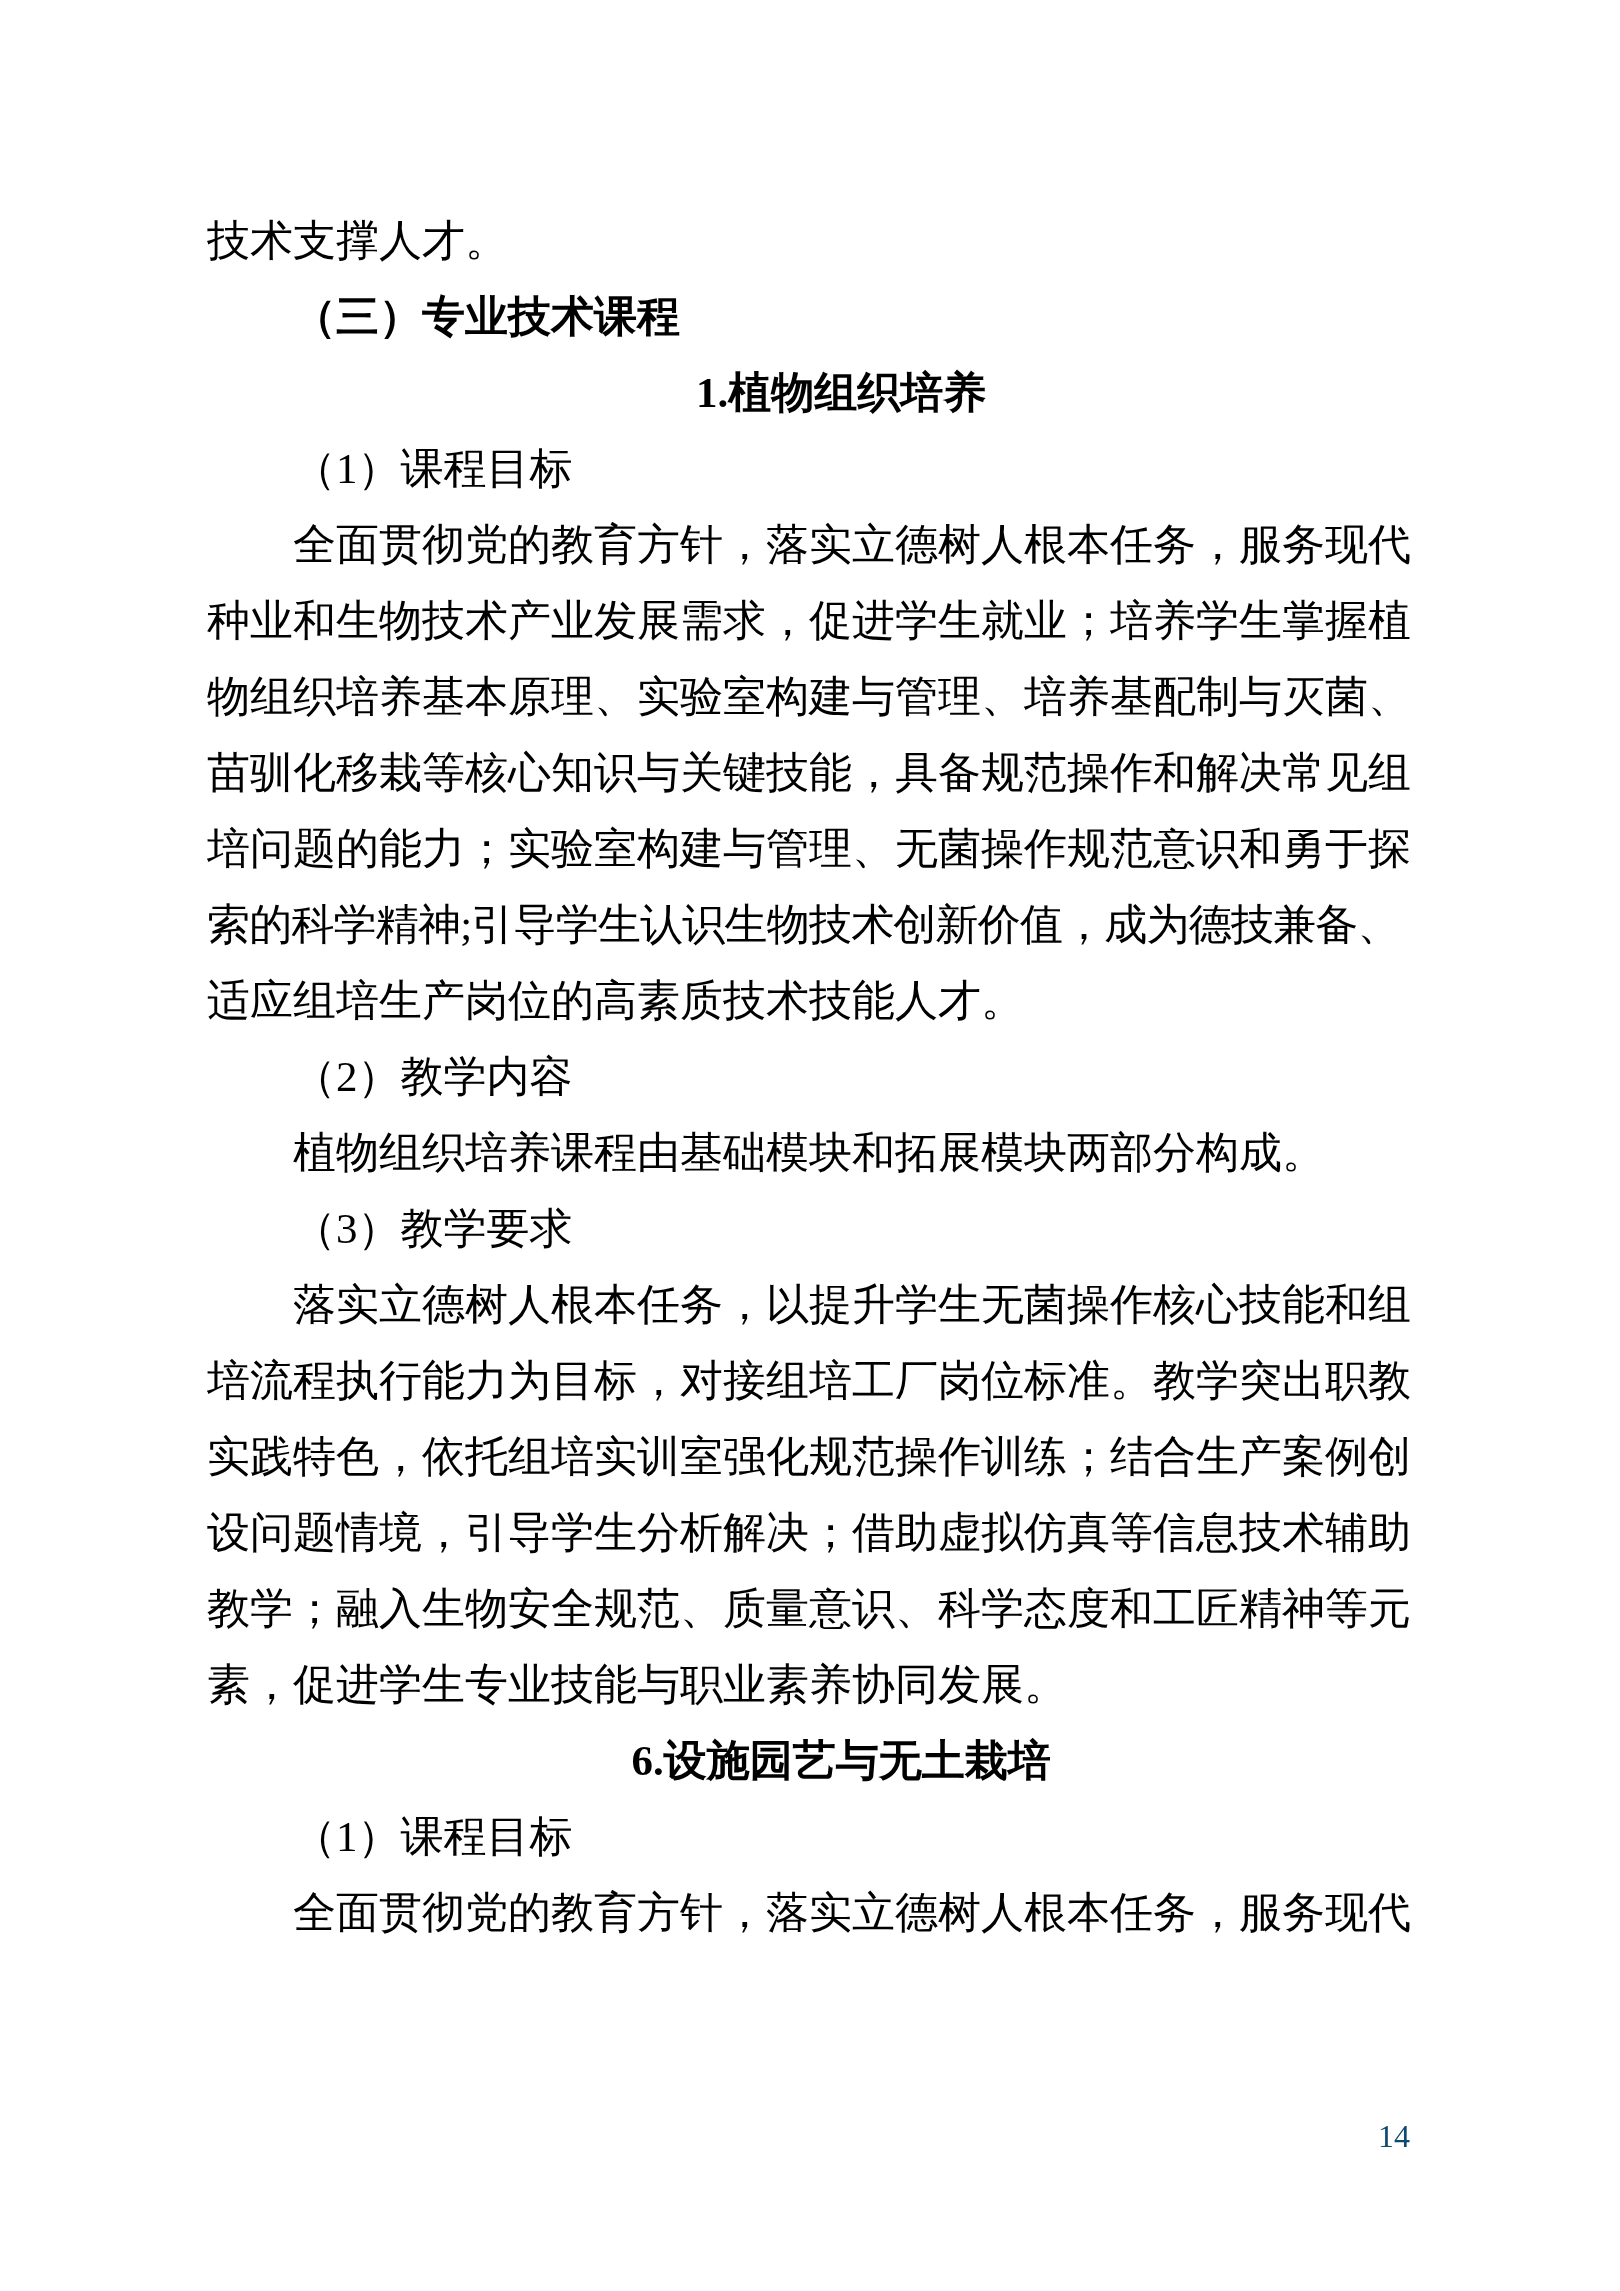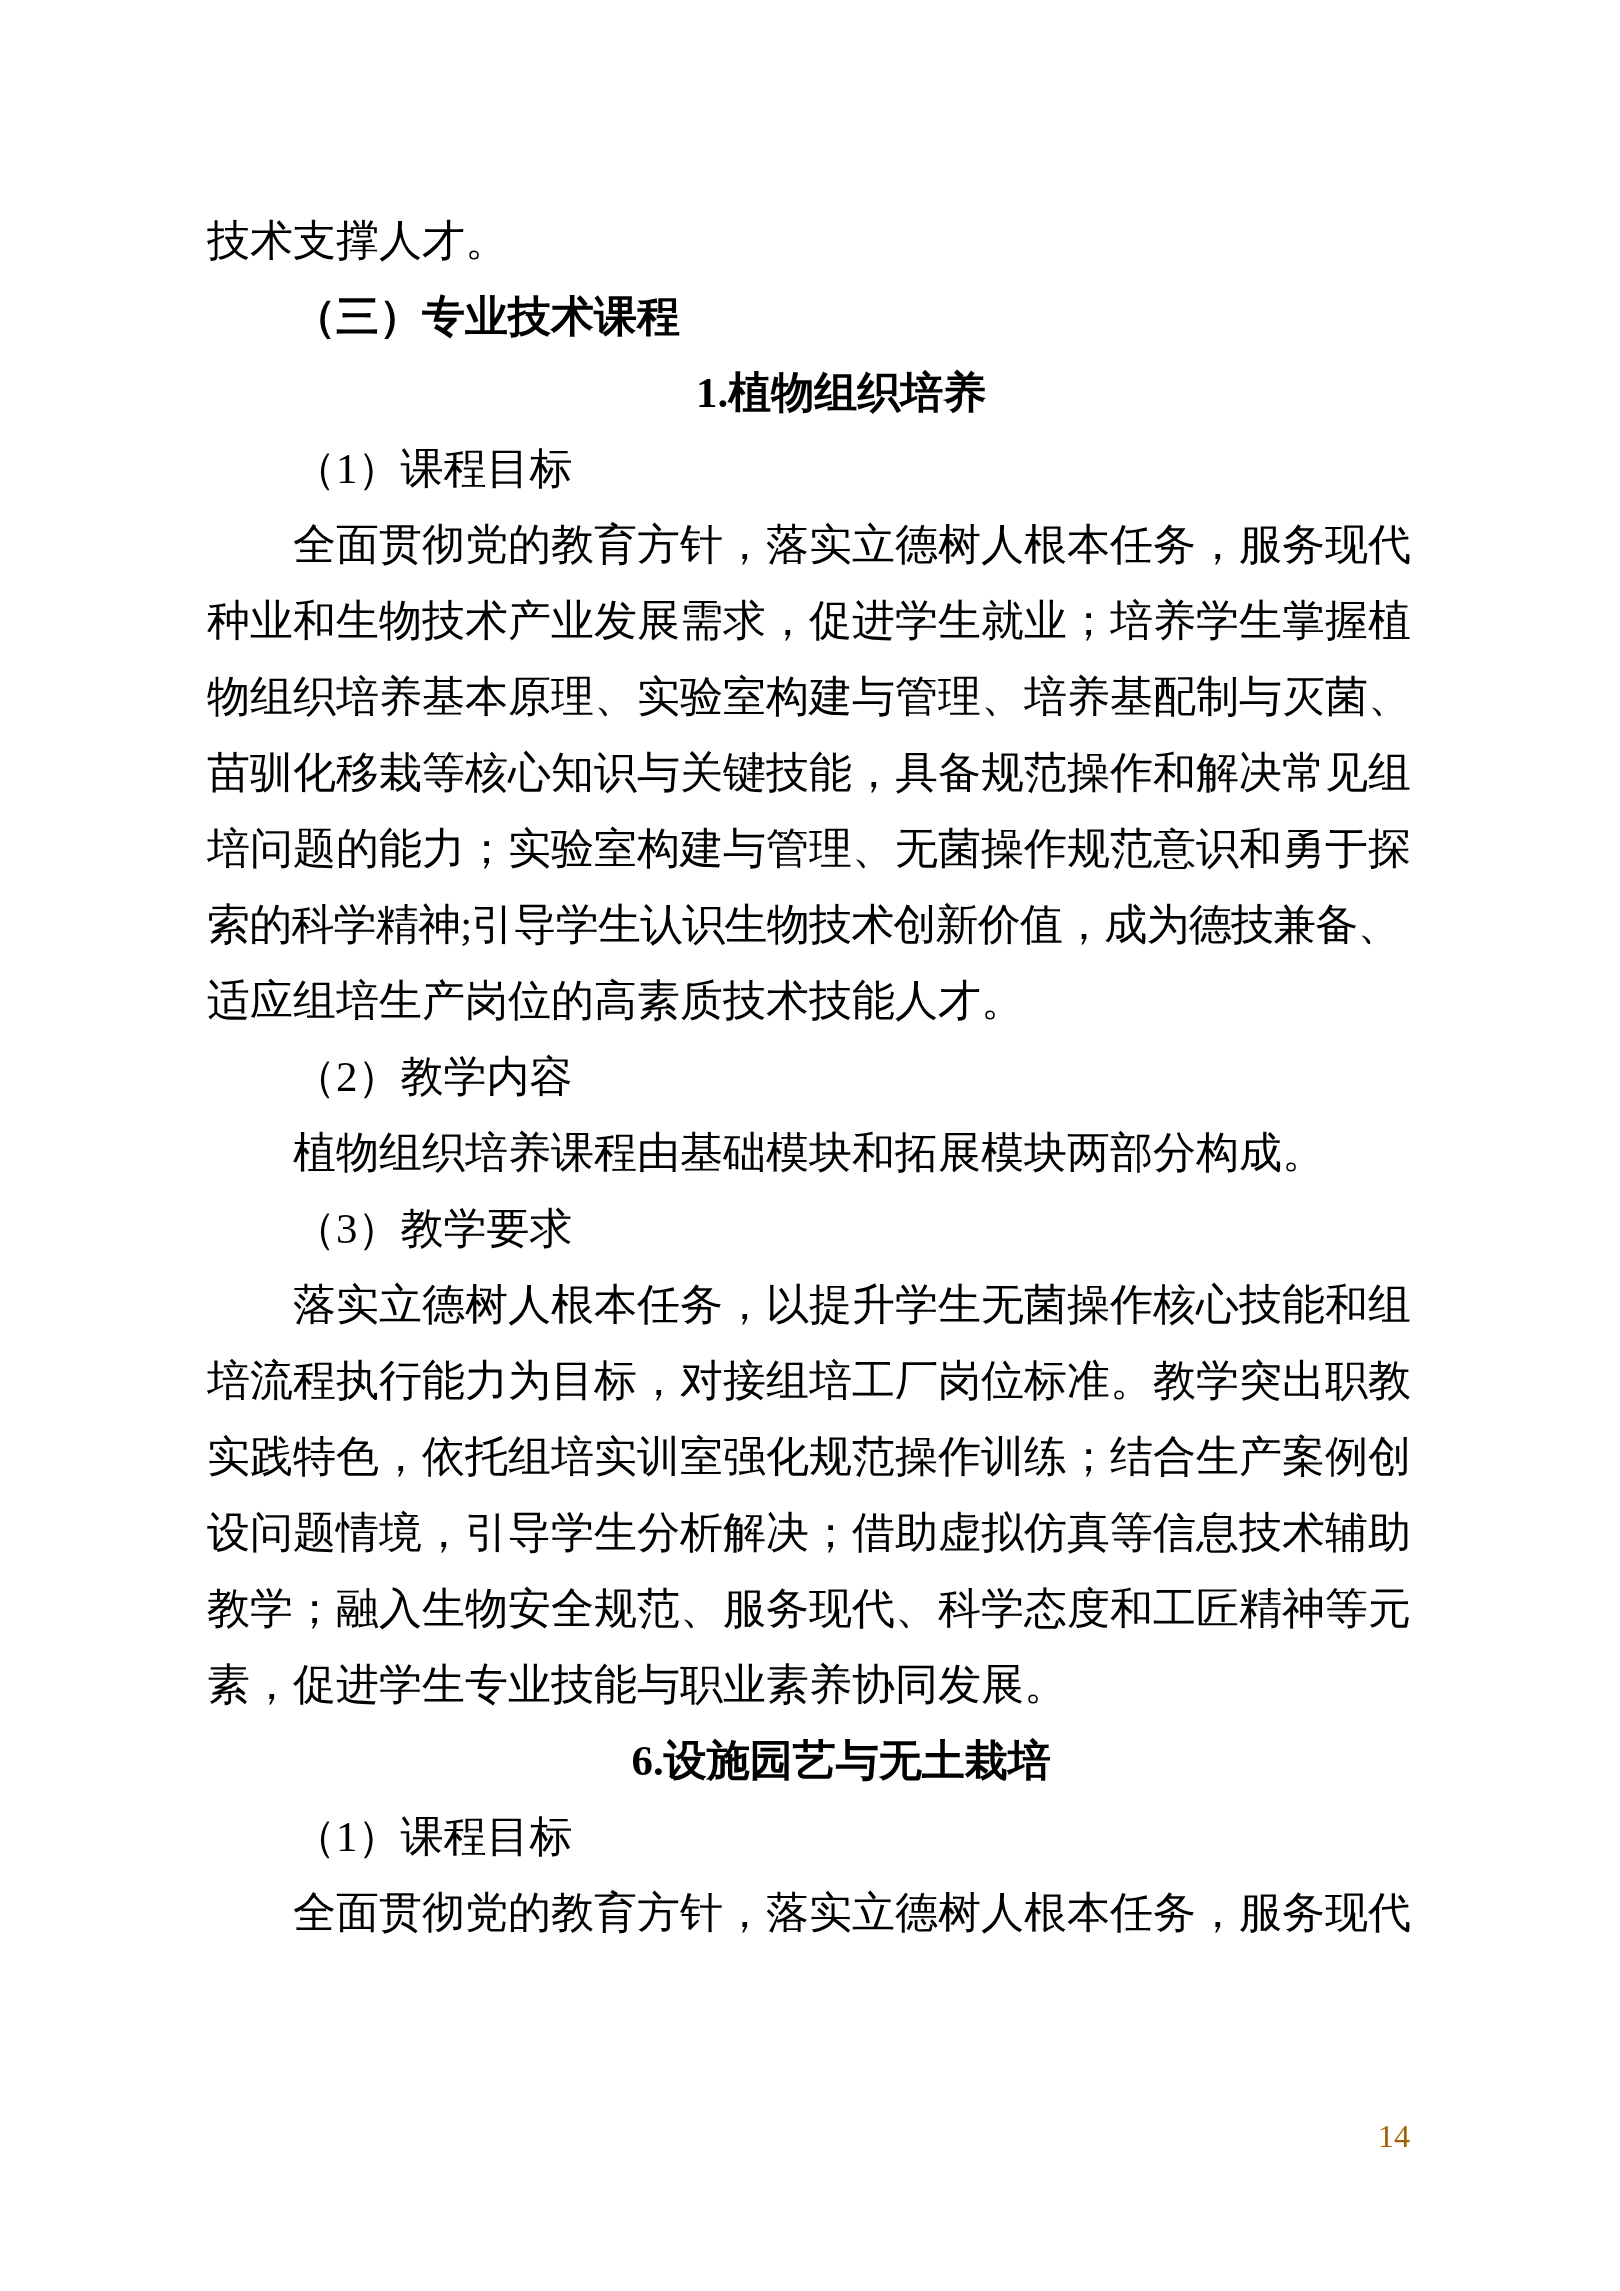--- a/index.html
+++ b/index.html
@@ -38,21 +38,21 @@
   .line.kai { font-weight: 700; }
   
   .line.tight { letter-spacing: -0.8px; }
   .page-number {
     position: absolute;
     left: 1378px;
     top: 2117px;
     font-size: 32px;
     line-height: 39px;
     font-family: "Liberation Serif", "DejaVu Serif", serif;
-    color: #a16207;
+    color: #0c4a6e;
   }
 </style>
 </head>
 <body>
 
 <div class="page">
   <div class="content">
       <div class="line">技术支撑人才。</div>
       <div class="line indent kai">（三）专业技术课程</div>
       <div class="line h1">1.植物组织培养</div>
@@ -64,21 +64,21 @@
       <div class="line">培问题的能力；实验室构建与管理、无菌操作规范意识和勇于探</div>
       <div class="line tight">索的科学精神;引导学生认识生物技术创新价值，成为德技兼备、</div>
       <div class="line">适应组培生产岗位的高素质技术技能人才。</div>
       <div class="line indent">（2）教学内容</div>
       <div class="line indent">植物组织培养课程由基础模块和拓展模块两部分构成。</div>
       <div class="line indent">（3）教学要求</div>
       <div class="line indent">落实立德树人根本任务，以提升学生无菌操作核心技能和组</div>
       <div class="line">培流程执行能力为目标，对接组培工厂岗位标准。教学突出职教</div>
       <div class="line">实践特色，依托组培实训室强化规范操作训练；结合生产案例创</div>
       <div class="line">设问题情境，引导学生分析解决；借助虚拟仿真等信息技术辅助</div>
-      <div class="line">教学；融入生物安全规范、服务现代、科学态度和工匠精神等元</div>
+      <div class="line">教学；融入生物安全规范、质量意识、科学态度和工匠精神等元</div>
       <div class="line">素，促进学生专业技能与职业素养协同发展。</div>
       <div class="line h1">6.设施园艺与无土栽培</div>
       <div class="line indent">（1）课程目标</div>
       <div class="line indent">全面贯彻党的教育方针，落实立德树人根本任务，服务现代</div>
     </div>
   <div class="page-number">14</div>
 </div>
 
 
 </body></html>

